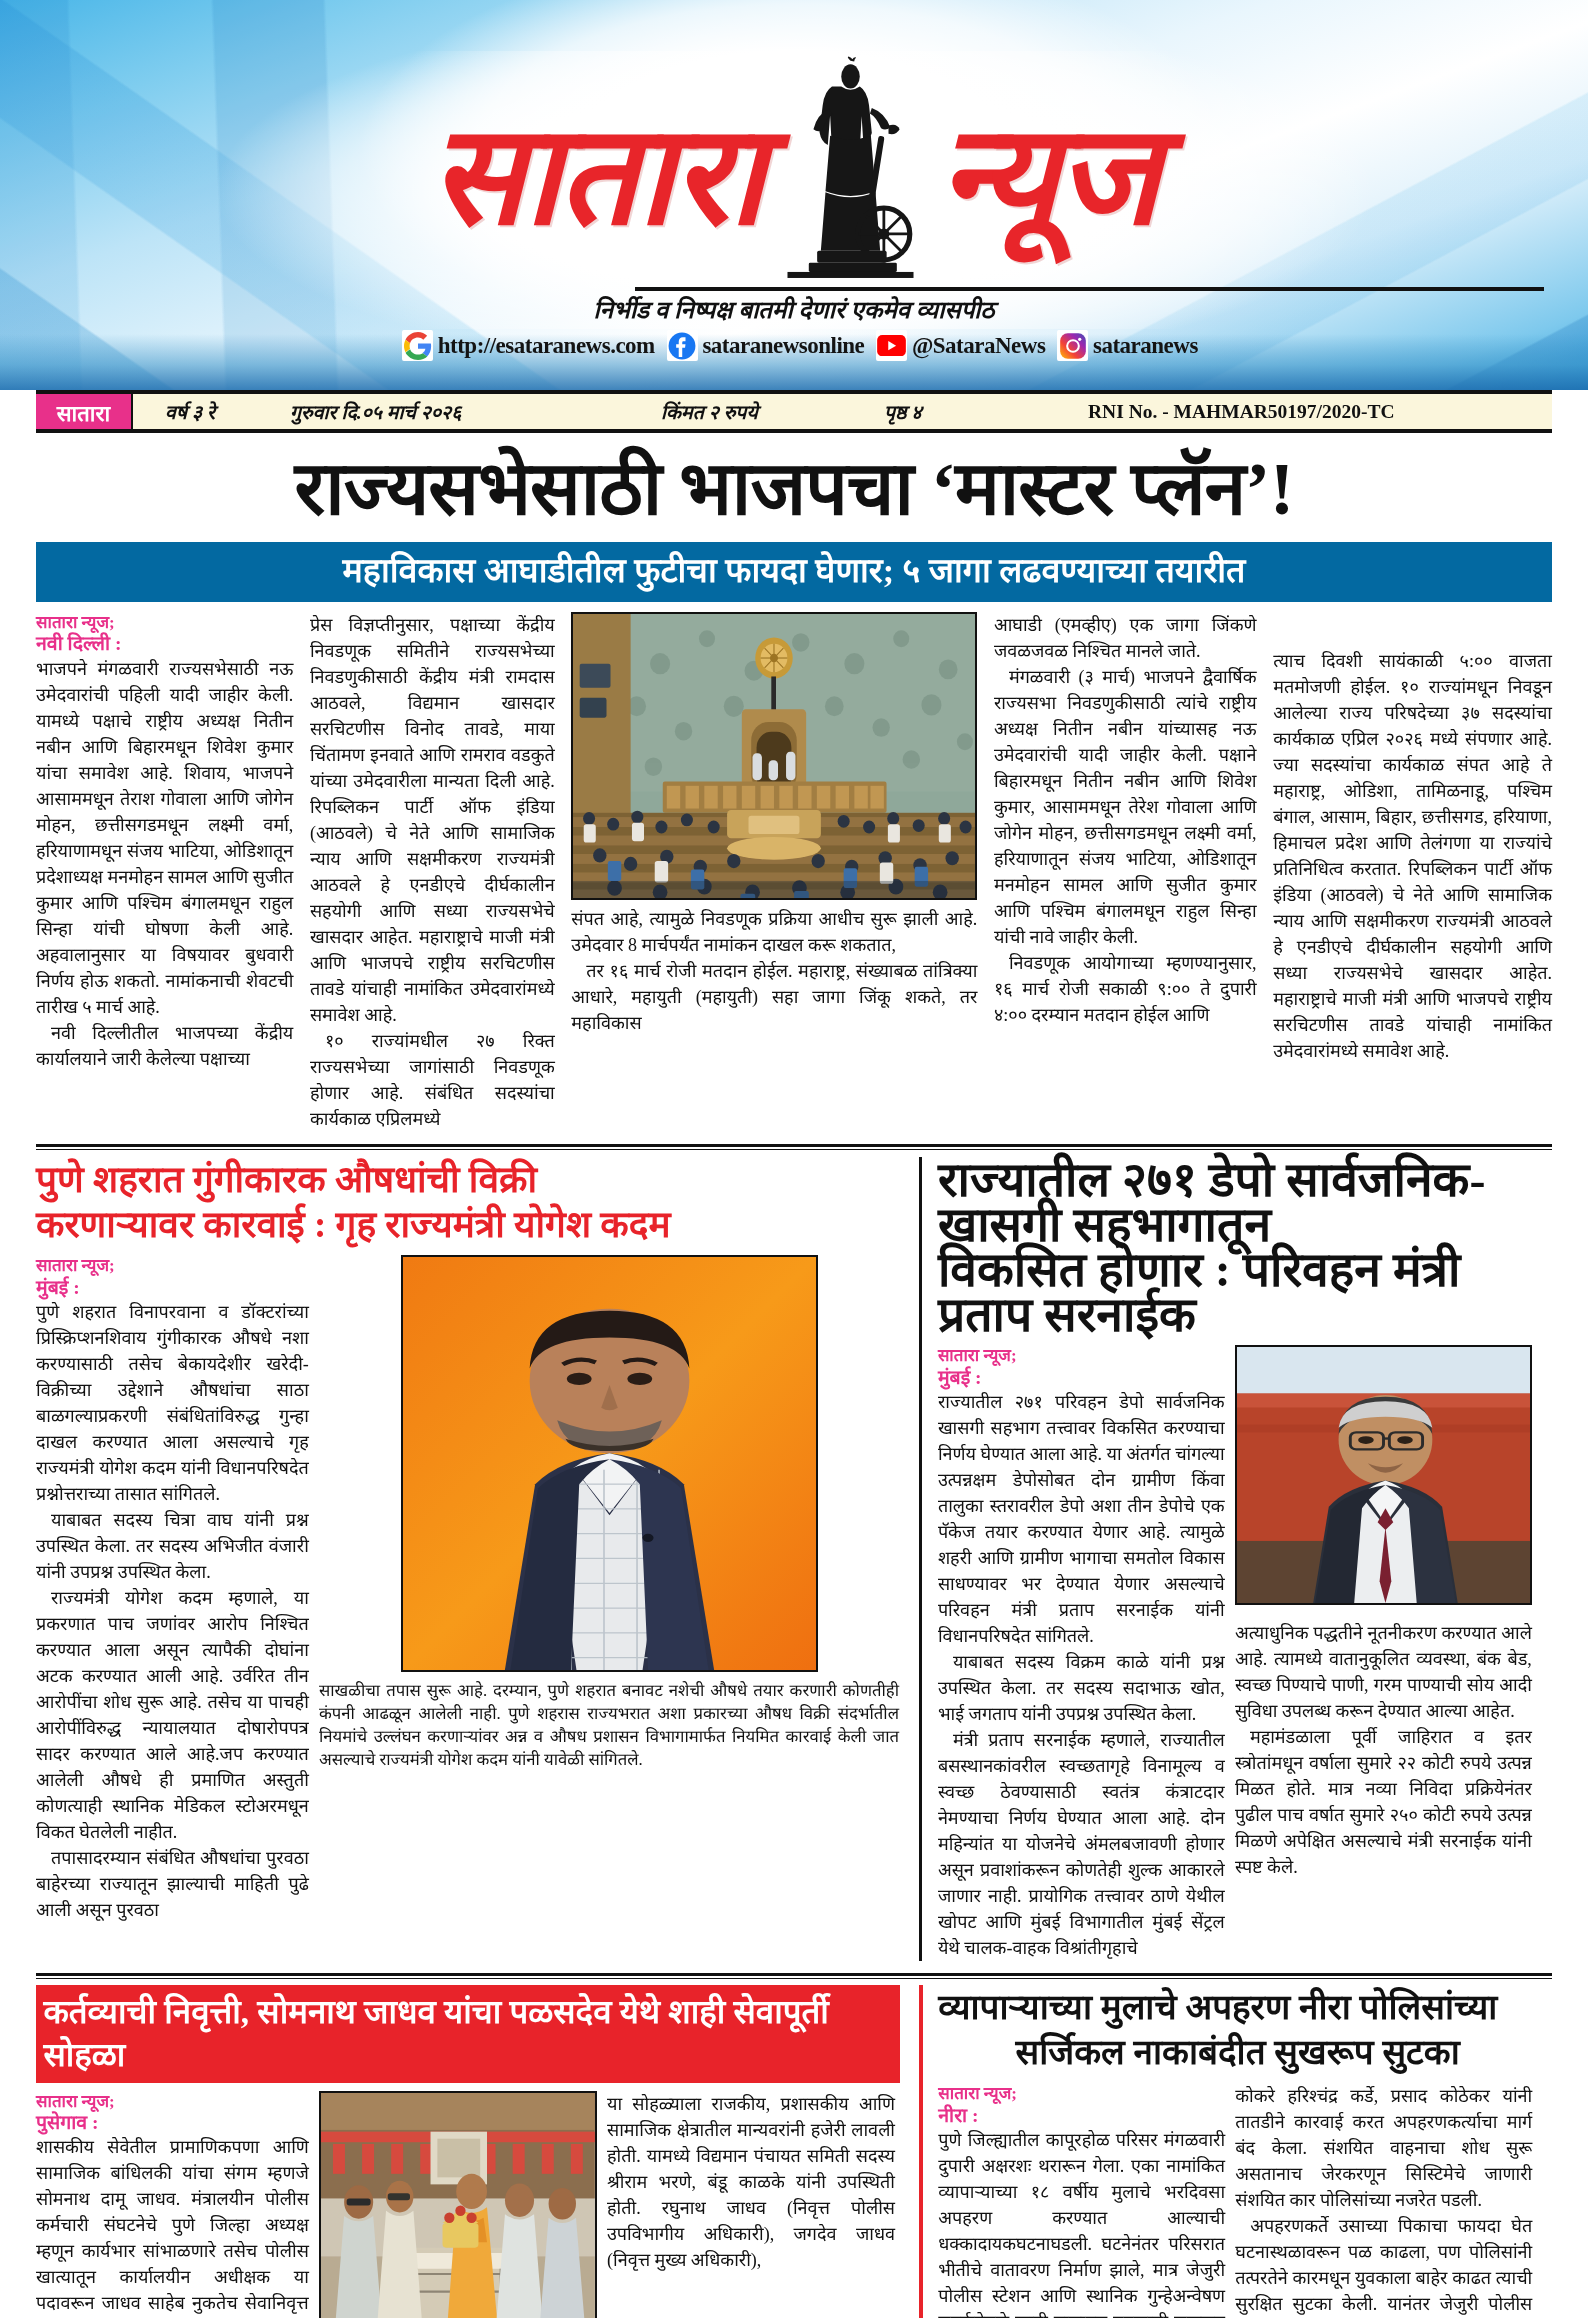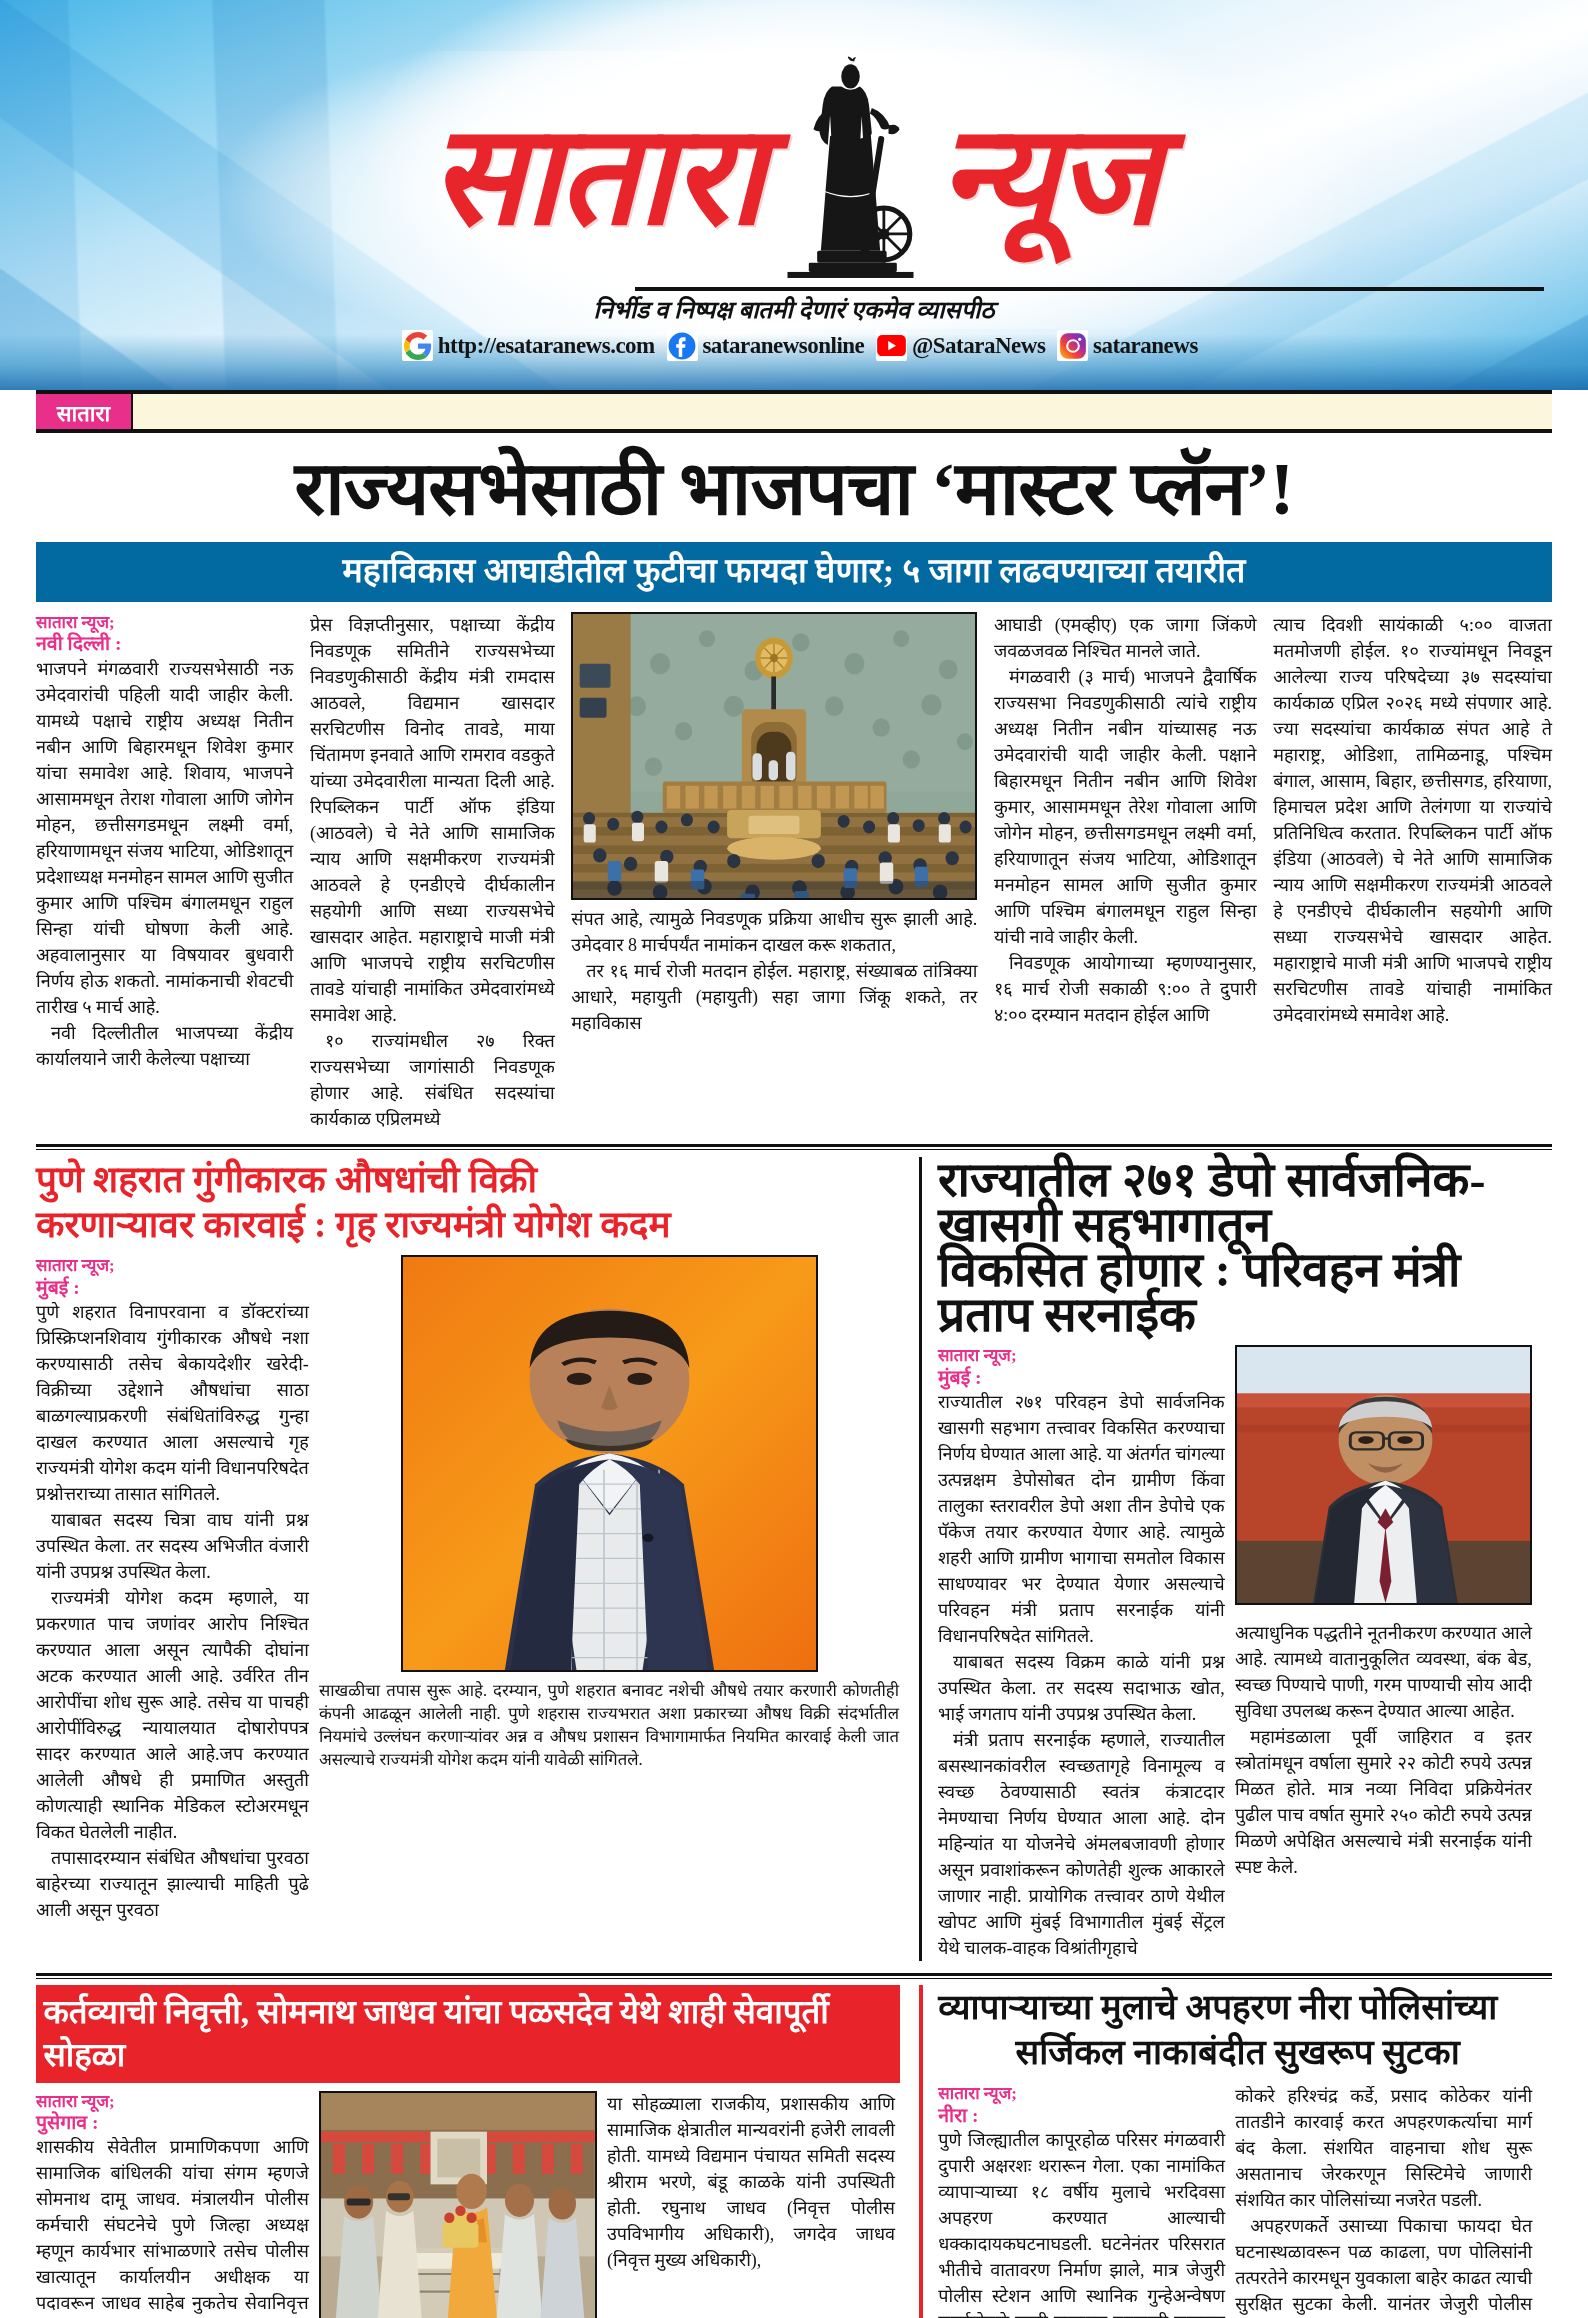--- a/index.html
+++ b/index.html
@@ -307,20 +307,27 @@
             <circle cx="35.5" cy="12.5" r="2.8" fill="#fff"></circle>
           </svg>
         </span>
         <span class="tx">sataranews</span>
       </div>
     </div>
   </div>
 
   <div class="infobar-wrap">
     <div class="infobar-city">सातारा</div>
+    <div class="infobar-items">
+      <span class="ib-1">वर्ष ३ रे</span>
+      <span class="ib-2">गुरुवार दि.०५ मार्च २०२६</span>
+      <span class="ib-3">किंमत २ रुपये</span>
+      <span class="ib-4">पृष्ठ ४</span>
+      <span class="ib-5">RNI No. - MAHMAR50197/2020-TC</span>
+    </div>
   </div>
 
   <div class="mainhead">राज्यसभेसाठी भाजपचा ‘मास्टर प्लॅन’!</div>
   <div class="redbar">महाविकास आघाडीतील फुटीचा फायदा घेणार; ५ जागा लढवण्याच्या तयारीत</div>
 
   <div class="cols" style="margin-top:10.2px;">
 
     <div class="col" style="width:283px;">
       <div class="byline">
         <span>सातारा न्यूज;</span><br>
@@ -465,21 +472,21 @@
       <p class="body" style="margin-top:5.6px;">संपत आहे, त्यामुळे निवडणूक प्रक्रिया आधीच सुरू झाली आहे. उमेदवार 8 मार्चपर्यंत नामांकन दाखल करू शकतात,</p>
       <p class="body">तर १६ मार्च रोजी मतदान होईल. महाराष्ट्र, संख्याबळ तांत्रिक्या आधारे, महायुती (महायुती) सहा जागा जिंकू शकते, तर महाविकास</p>
     </div>
 
     <div class="col" style="width:297px;">
       <p class="body">आघाडी (एमव्हीए) एक जागा जिंकणे जवळजवळ निश्चित मानले जाते.</p>
       <p class="body">मंगळवारी (३ मार्च) भाजपने द्वैवार्षिक राज्यसभा निवडणुकीसाठी त्यांचे राष्ट्रीय अध्यक्ष नितीन नबीन यांच्यासह नऊ उमेदवारांची यादी जाहीर केली. पक्षाने बिहारमधून नितीन नबीन आणि शिवेश कुमार, आसाममधून तेरेश गोवाला आणि जोगेन मोहन, छत्तीसगडमधून लक्ष्मी वर्मा, हरियाणातून संजय भाटिया, ओडिशातून मनमोहन सामल आणि सुजीत कुमार आणि पश्चिम बंगालमधून राहुल सिन्हा यांची नावे जाहीर केली.</p>
       <p class="body">निवडणूक आयोगाच्या म्हणण्यानुसार, १६ मार्च रोजी सकाळी ९:०० ते दुपारी ४:०० दरम्यान मतदान होईल आणि</p>
     </div>
 
-    <div class="col" style="width:306px;">
+    <div class="col" style="width:306px;margin-top:36px;">
       <p class="body">त्याच दिवशी सायंकाळी ५:०० वाजता मतमोजणी होईल. १० राज्यांमधून निवडून आलेल्या राज्य परिषदेच्या ३७ सदस्यांचा कार्यकाळ एप्रिल २०२६ मध्ये संपणार आहे. ज्या सदस्यांचा कार्यकाळ संपत आहे ते महाराष्ट्र, ओडिशा, तामिळनाडू, पश्चिम बंगाल, आसाम, बिहार, छत्तीसगड, हरियाणा, हिमाचल प्रदेश आणि तेलंगणा या राज्यांचे प्रतिनिधित्व करतात. रिपब्लिकन पार्टी ऑफ इंडिया (आठवले) चे नेते आणि सामाजिक न्याय आणि सक्षमीकरण राज्यमंत्री आठवले हे एनडीएचे दीर्घकालीन सहयोगी आणि सध्या राज्यसभेचे खासदार आहेत. महाराष्ट्राचे माजी मंत्री आणि भाजपचे राष्ट्रीय सरचिटणीस तावडे यांचाही नामांकित उमेदवारांमध्ये समावेश आहे.</p>
     </div>
   </div>
 
   <div class="sect-rule"></div>
 
   <div class="cols" style="margin-top:7.4px;">
 
     <div class="col" style="width:876px; padding-left:0; padding-right:12px;">
       <div class="sect-head-red" style="margin:0;">पुणे शहरात गुंगीकारक औषधांची विक्री</div>

